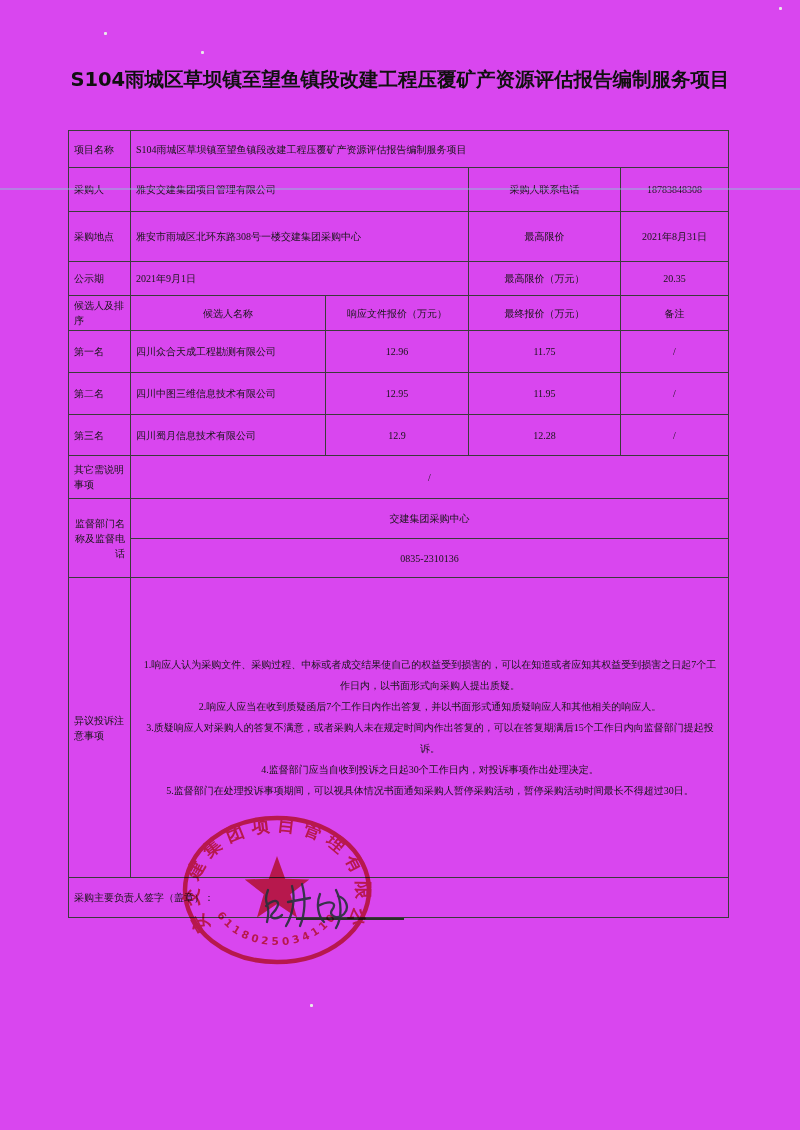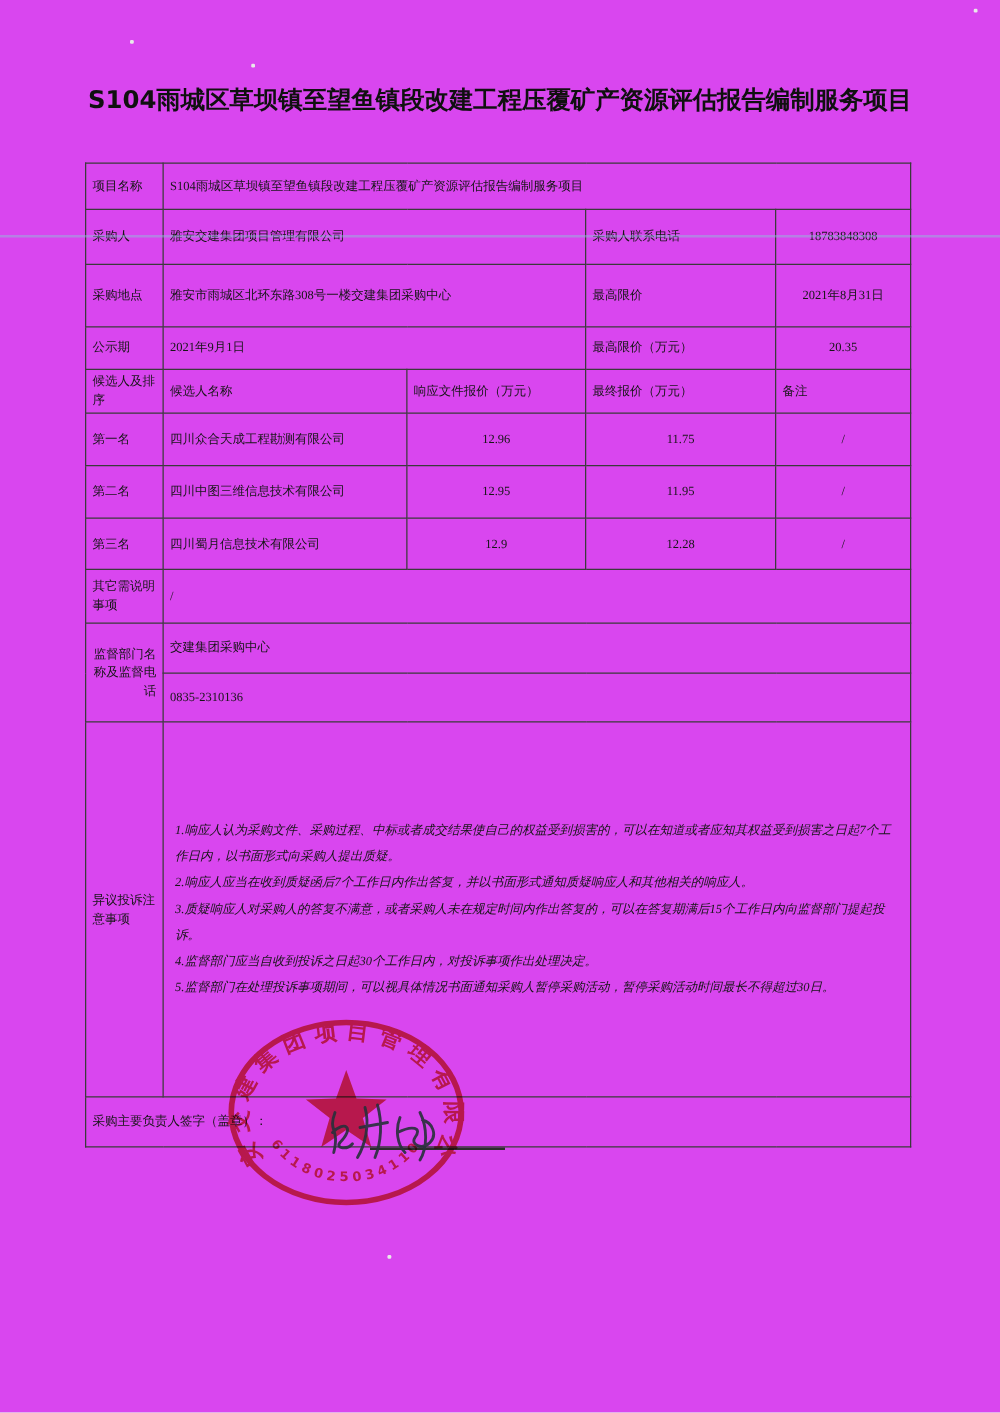--- a/index.html
+++ b/index.html
@@ -27,24 +27,24 @@
     font-size:10px;line-height:1.5;
   }
   table.main td{
     border:1px solid #3b3b3b;padding:2px 5px;vertical-align:middle;
     overflow:hidden;
   }
   td.lbl{text-align:left;padding:2px 3px;}
   td.lbl-c{text-align:right;padding:2px 2px;}
   td.val{text-align:left;}
   td.num{text-align:center;font-family:Liberation Serif, serif;}
-  td.cen{text-align:left;margin-left:12px;}
+  td.cen{text-align:center;margin-left:12px;}
   .obj-cell{padding:6px 8px 6px 9px !important;}
   .obj-wrap{display:flex;flex-direction:column;justify-content:center;height:100%;}
-  .obj-wrap p{margin:0;text-align:left;line-height:21px;font-style:italic;}
+  .obj-wrap p{margin:0;text-align:center;line-height:21px;}
   .sign-cell{position:relative;padding:2px 5px;}
   .sign-label{position:relative;z-index:2;font-family:Liberation Mono, monospace;}
   
   .seal{position:absolute;left:177px;top:805px;width:200px;height:170px;z-index:10;
         opacity:.88;mix-blend-mode:multiply;pointer-events:none;}
   
   .signature{position:absolute;left:258px;top:876px;width:130px;height:58px;z-index:11;pointer-events:none;}
   .sign-underline{position:absolute;left:296px;top:918px;width:108px;height:2px;background:#2c2c2c;z-index:3;}
 </style>
 </head>

